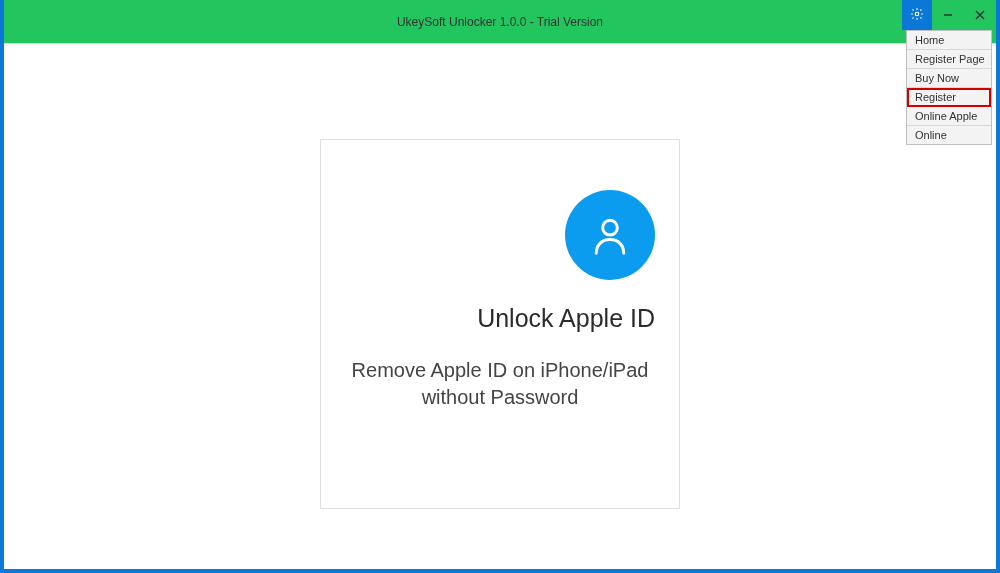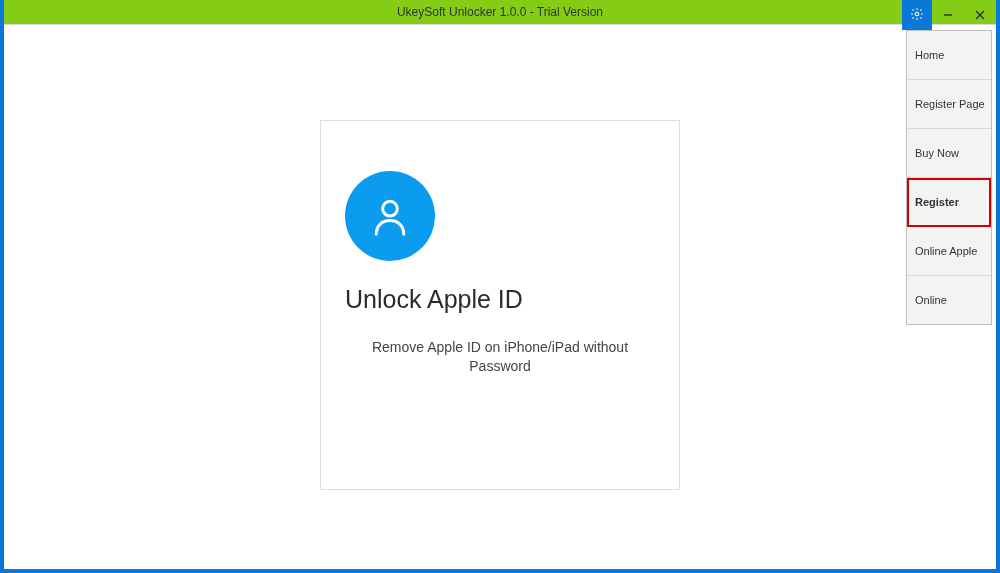--- a/index.html
+++ b/index.html
@@ -8,22 +8,22 @@
       background: #fff;
       width: 1000px;
       height: 573px;
       overflow: hidden;
       position: relative;
       border-left: 4px solid #0b77d6;
       border-right: 4px solid #0b77d6;
       border-bottom: 4px solid #0b77d6;
     }
     .titlebar {
-      height: 25px;
-      background: #84cc16;
+      height: 44px;
+      background: #22c55e;
       border-bottom: 1px solid #d9d9d9;
       position: relative;
       display: flex;
       align-items: center;
       justify-content: center;
     }
     .titlebar-title {
       font-size: 12px;
       color: #333;
     }
@@ -58,47 +58,46 @@
       top: 30px;
       right: 4px;
       width: 86px;
       background: #f3f3f3;
       border: 1px solid #bfbfbf;
       z-index: 10;
     }
     .dropdown-item {
       font-size: 11px;
       color: #333;
-      padding: 18px 8px;
+      padding: 3px 8px;
       border-bottom: 1px solid #d8d8d8;
       cursor: pointer;
       white-space: nowrap;
     }
     .dropdown-item:last-child { border-bottom: none; }
     .dropdown-item.highlighted {
       outline: 2px solid #d30000;
       outline-offset: -2px;
       position: relative;
       z-index: 1;
-      font-weight: bold;
     }
 
     .main {
       display: flex;
       justify-content: center;
       gap: 40px;
       padding-top: 95px;
     }
     .card {
       width: 360px;
       height: 370px;
       border: 1px solid #dedede;
       display: flex;
       flex-direction: column;
-      align-items: flex-start;
+      align-items: flex-end;
       padding: 50px 24px 0 24px;
       cursor: pointer;
     }
     .icon-circle {
       width: 90px;
       height: 90px;
       border-radius: 50%;
       background: #0b9cf0;
       display: flex;
       align-items: center;
@@ -107,21 +106,21 @@
     }
     .icon-circle svg { width: 44px; height: 44px; }
     .card-title {
       font-size: 25px;
       font-weight: 400;
       color: #2b2b2b;
       margin-bottom: 24px;
       text-align: center;
     }
     .card-desc {
-      font-size: 14px;
+      font-size: 20px;
       color: #444;
       text-align: center;
       line-height: 1.35;
       font-weight: 400;
     }
   </style>
 </head>
 <body>
 
 <div class="titlebar">

